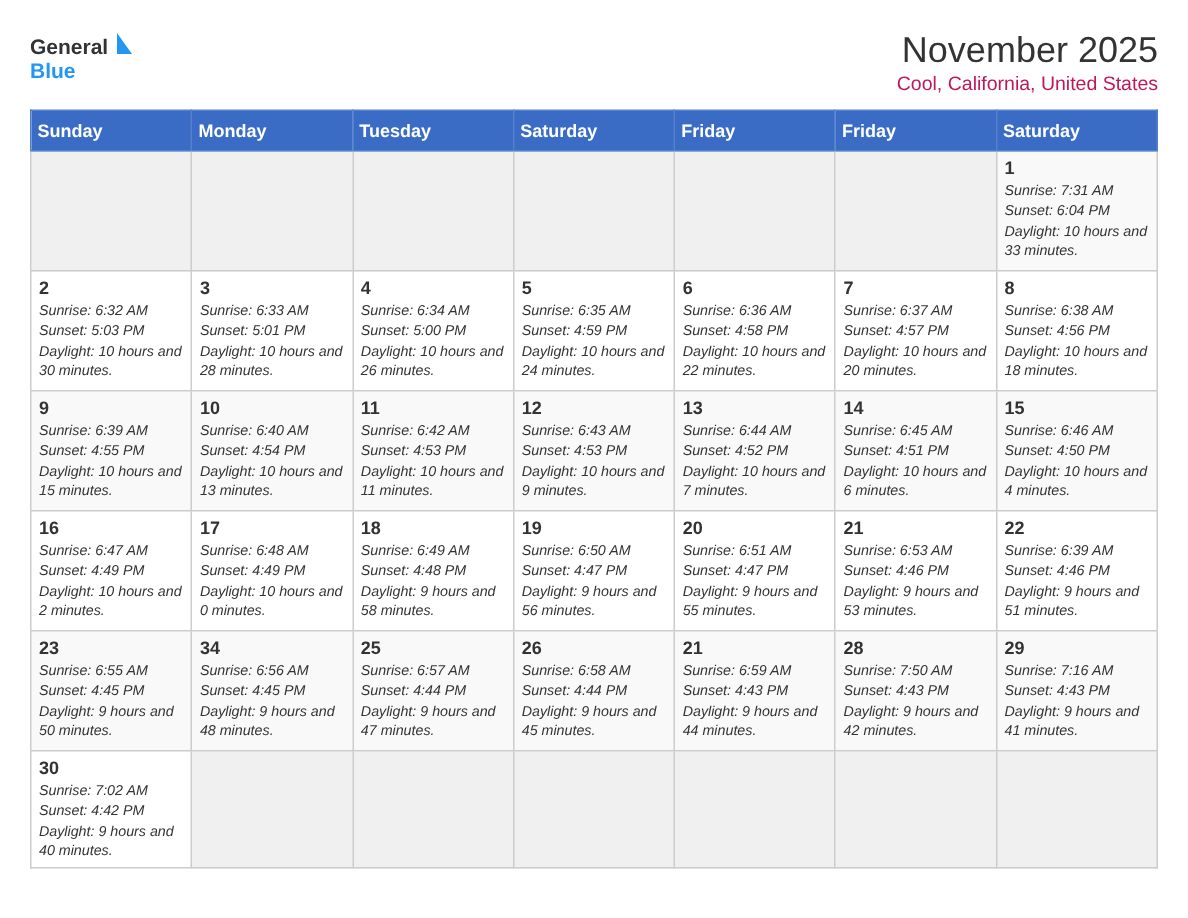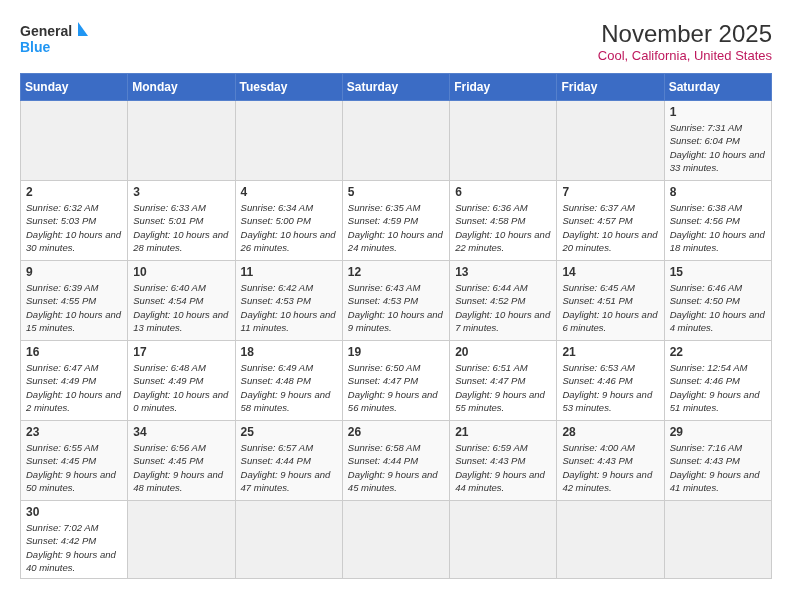--- a/index.html
+++ b/index.html
@@ -267,21 +267,21 @@
         </td>
         <td>
           <span class="day-number">21</span>
           <div class="cell-content">Sunrise: 6:53 AM
 Sunset: 4:46 PM
 Daylight: 9 hours
 and 53 minutes.</div>
         </td>
         <td>
           <span class="day-number">22</span>
-          <div class="cell-content">Sunrise: 12:54 AM
+          <div class="cell-content">Sunrise: 6:39 AM
 Sunset: 4:46 PM
 Daylight: 9 hours
 and 51 minutes.</div>
         </td>
       </tr>
       <tr>
         <td>
           <span class="day-number">23</span>
           <div class="cell-content">Sunrise: 6:55 AM
 Sunset: 4:45 PM
@@ -311,21 +311,21 @@
         </td>
         <td>
           <span class="day-number">21</span>
           <div class="cell-content">Sunrise: 6:59 AM
 Sunset: 4:43 PM
 Daylight: 9 hours
 and 44 minutes.</div>
         </td>
         <td>
           <span class="day-number">28</span>
-          <div class="cell-content">Sunrise: 4:00 AM
+          <div class="cell-content">Sunrise: 7:50 AM
 Sunset: 4:43 PM
 Daylight: 9 hours
 and 42 minutes.</div>
         </td>
         <td>
           <span class="day-number">29</span>
           <div class="cell-content">Sunrise: 7:16 AM
 Sunset: 4:43 PM
 Daylight: 9 hours
 and 41 minutes.</div>

